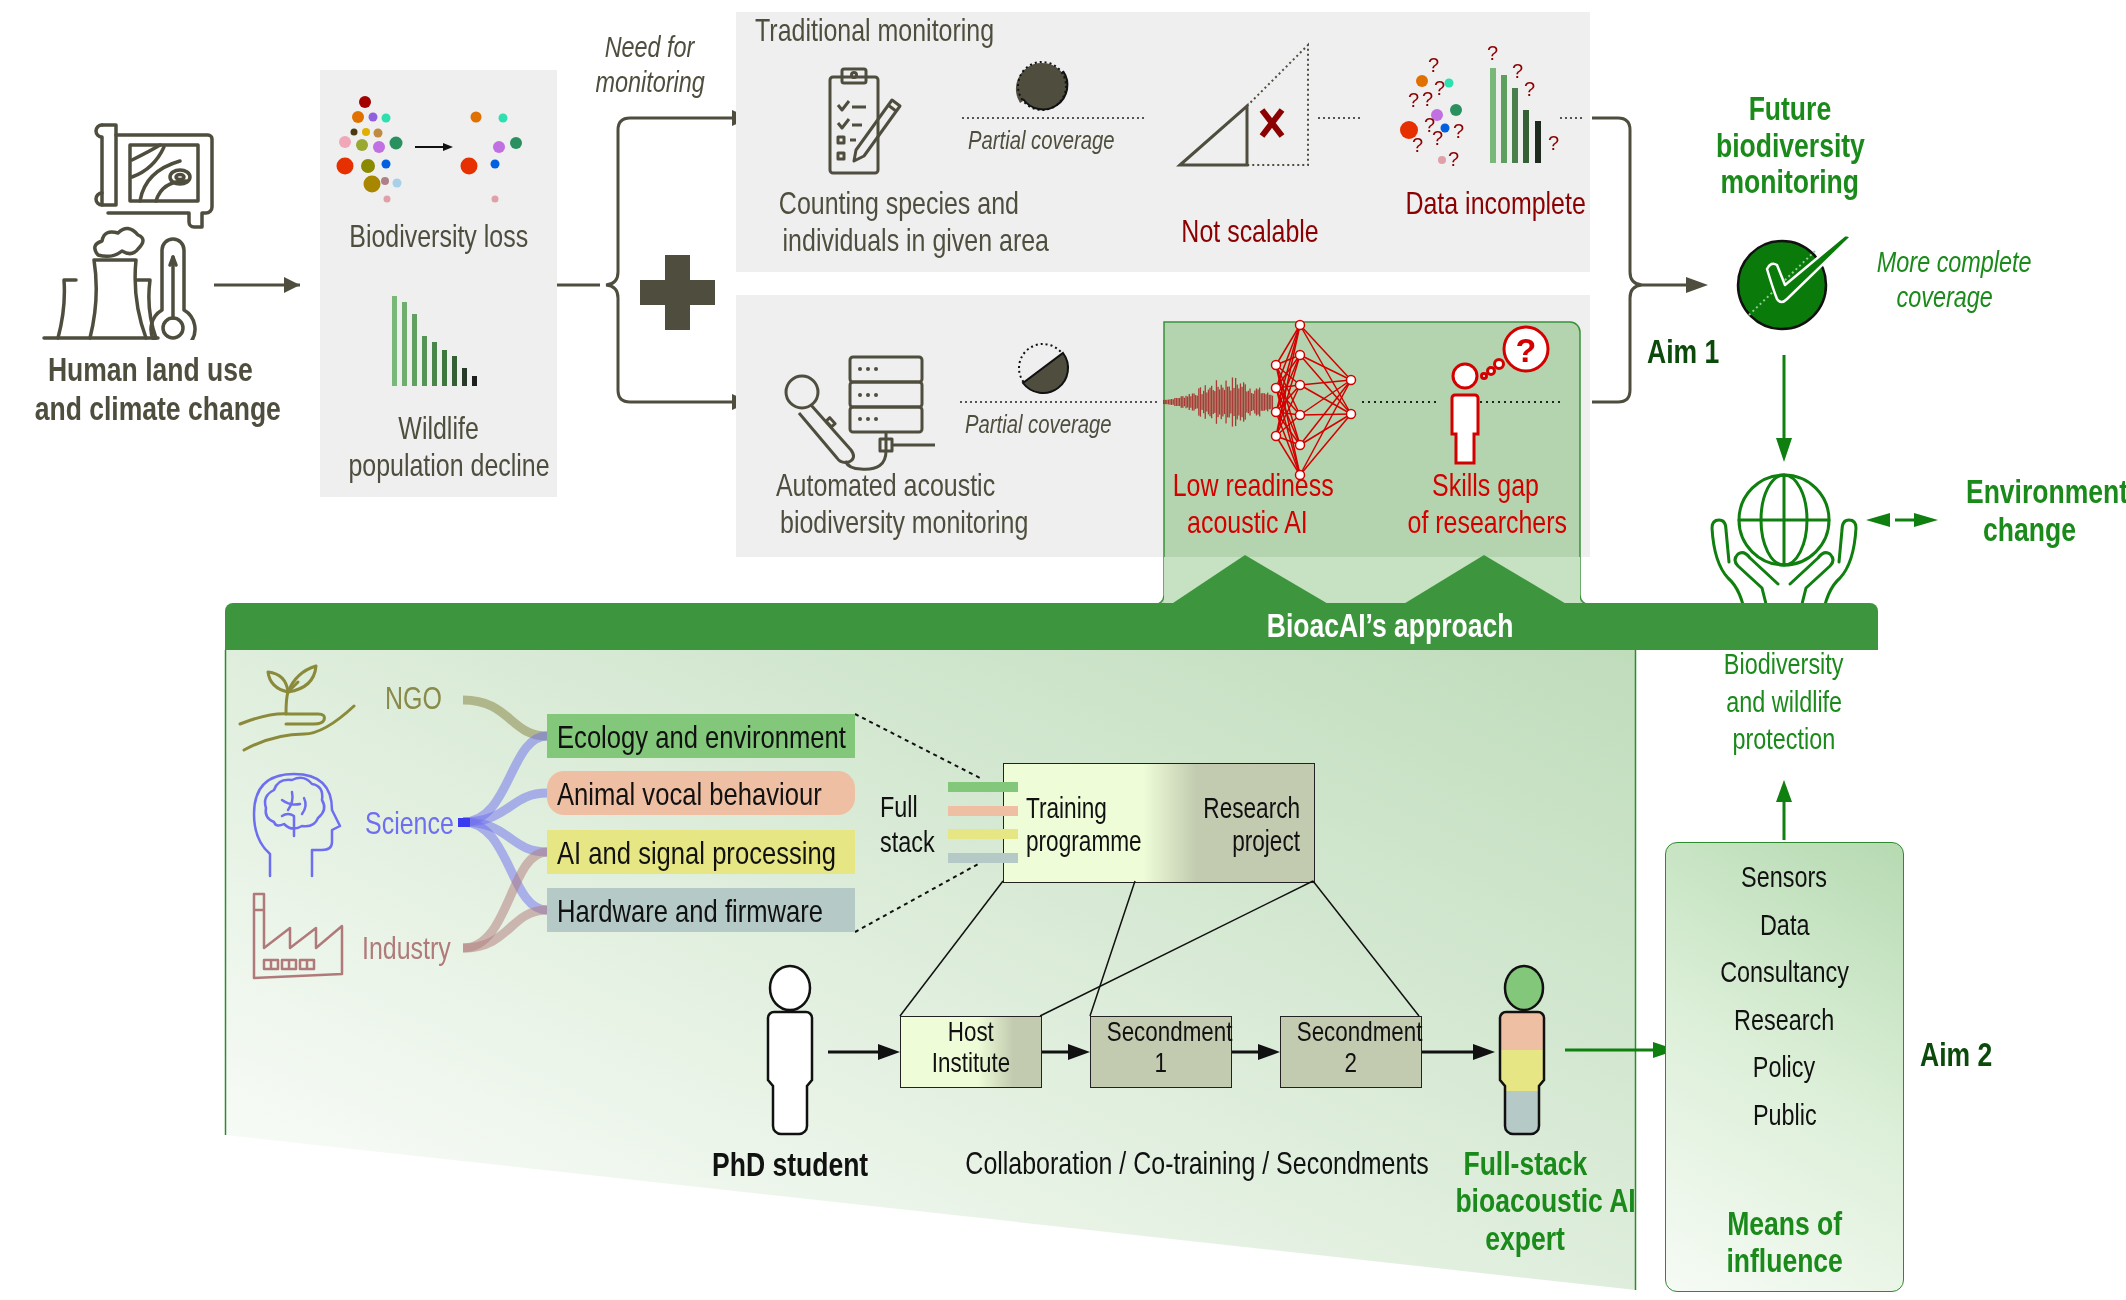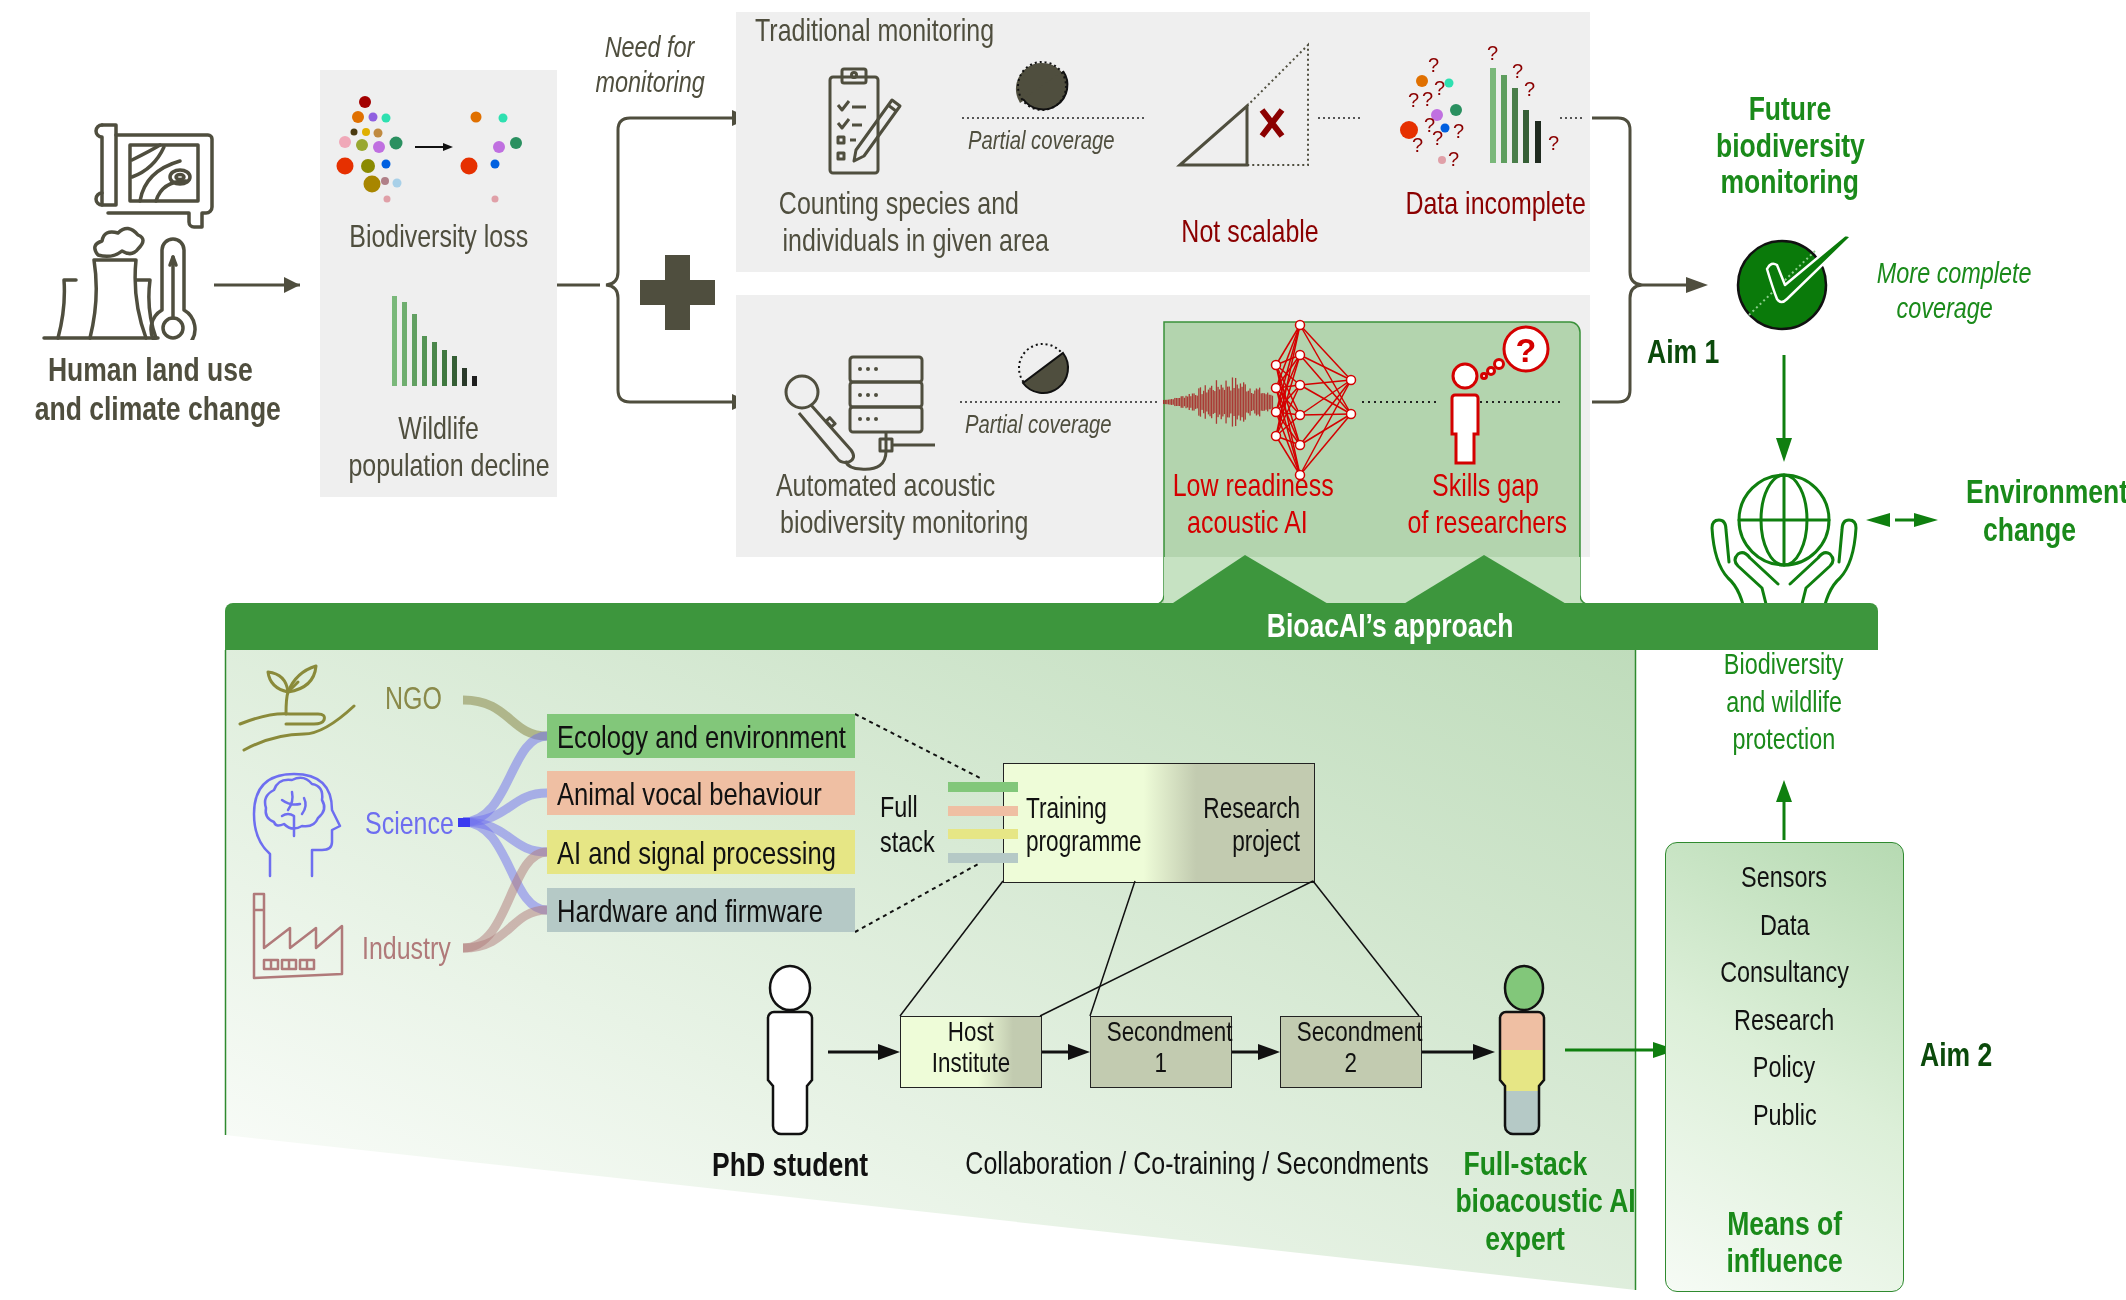--- a/index.html
+++ b/index.html
@@ -439,21 +439,21 @@
 <div class="t green center" style="left:1690px;top:90px;width:200px;font-size:34px;font-weight:bold;line-height:1.08;">
   <span class="cond">Future</span><br>
   <span class="cond">biodiversity</span><br>
   <span class="cond">monitoring</span>
 </div>
 <svg class="abs" style="left:1735px;top:235px" width="120" height="100" viewBox="0 0 120 100">
   <circle cx="47" cy="50" r="44" fill="#0a7a0a" stroke="#111" stroke-width="2.5"></circle>
   <line x1="14" y1="80" x2="80" y2="16" stroke="#8fcf8f" stroke-width="2" stroke-dasharray="2 3"></line>
   <path d="M42,30 q-6,-4 -10,4 q6,20 10,30 q4,6 10,0 l64,-62 q-2,-2 -6,-2 l-60,50 z" fill="#0a7a0a" stroke="#fff" stroke-width="2.5" stroke-linejoin="round"></path>
 </svg>
-<div class="t green center" style="left:1855px;top:245px;width:180px;font-size:30px;font-style:italic;margin-top:11px;">
+<div class="t green center" style="left:1855px;top:245px;width:180px;font-size:30px;font-style:italic;">
   <span class="cond">More complete</span><br>
   <span class="cond">coverage</span>
 </div>
 <svg class="abs" style="left:0;top:0" width="2126" height="1300">
   <g stroke="#0f7f0f" stroke-width="3" fill="#0f7f0f">
     <line x1="1784" y1="355" x2="1784" y2="445"></line>
     <path d="M1784,462 l-8,-24 h16 z" stroke="none"></path>
     <line x1="1895" y1="520" x2="1925" y2="520"></line>
     <path d="M1866,520 l24,-7 v14 z M1938,520 l-24,-7 v14 z" stroke="none"></path>
     <line x1="1784" y1="840" x2="1784" y2="795"></line>
@@ -559,21 +559,21 @@
   </g>
   <rect x="458" y="818" width="12" height="9" fill="#3a3af0"></rect>
 
   <line x1="855" y1="714" x2="980" y2="778" stroke="#111" stroke-width="2" stroke-dasharray="4 4"></line>
   <line x1="855" y1="932" x2="980" y2="863" stroke="#111" stroke-width="2" stroke-dasharray="4 4"></line>
 </svg>
 
 <div class="skill-bar" style="top:714px;background:#82c77a;">
     <span>Ecology and environment</span>
   </div>
-<div class="skill-bar" style="top:771px;background:#efbfa3;">
+<div class="skill-bar" style="top:771px;background:#efbfa3;border-radius:17px;">
     <span>Animal vocal behaviour</span>
   </div>
 <div class="skill-bar" style="top:830px;background:#e6e685;">
     <span>AI and signal processing</span>
   </div>
 <div class="skill-bar" style="top:888px;background:#b5c9c6;">
     <span>Hardware and firmware</span>
   </div>
 
 <div class="t" style="left:880px;top:790px;font-size:30px;color:#111;line-height:1.15;">

